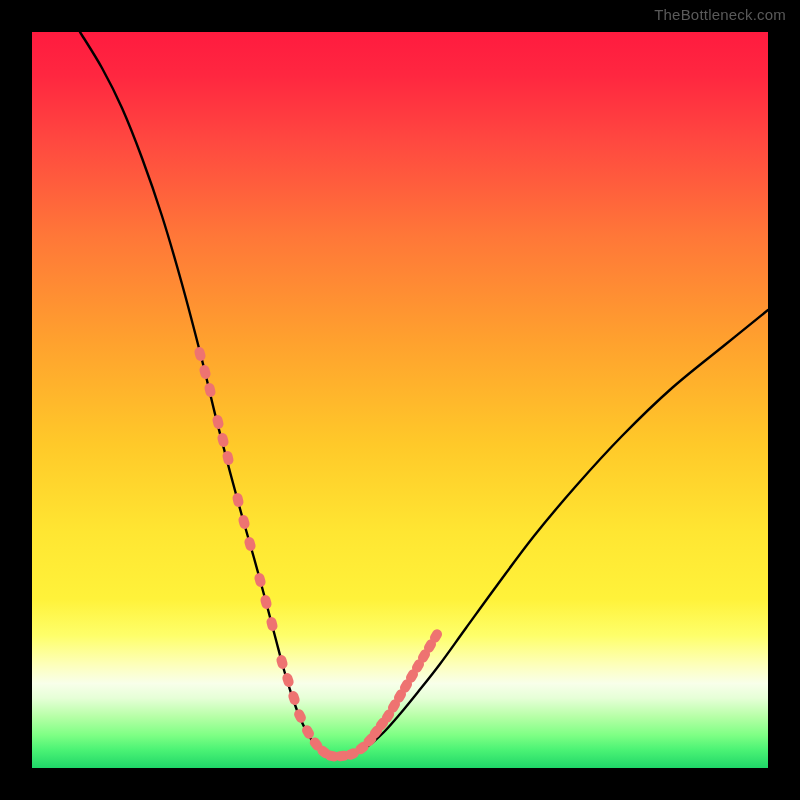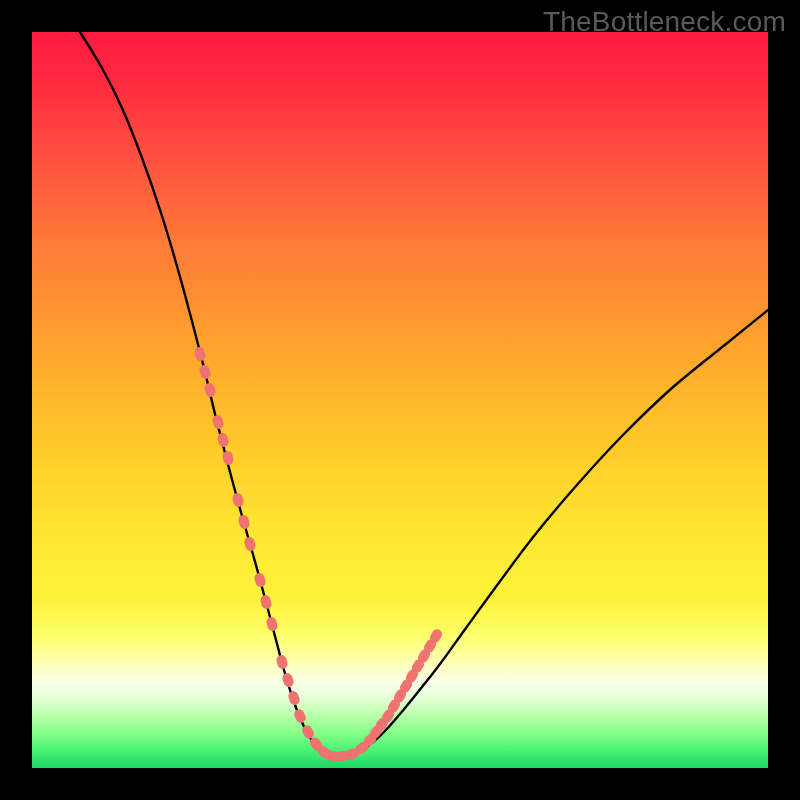--- a/index.html
+++ b/index.html
@@ -34,21 +34,21 @@
     position: absolute;
     inset: 0;
     width: 100%;
     height: 100%;
   }
   .watermark {
     position: absolute;
     top: 6px;
     right: 14px;
     color: #5a5a5a;
-    font-size: 28px;
+    font-size: 15px;
     font-weight: 500;
     letter-spacing: 0.2px;
     user-select: none;
   }
 </style>
 </head>
 <body>
 
 <div class="frame">
   <div class="plot">

